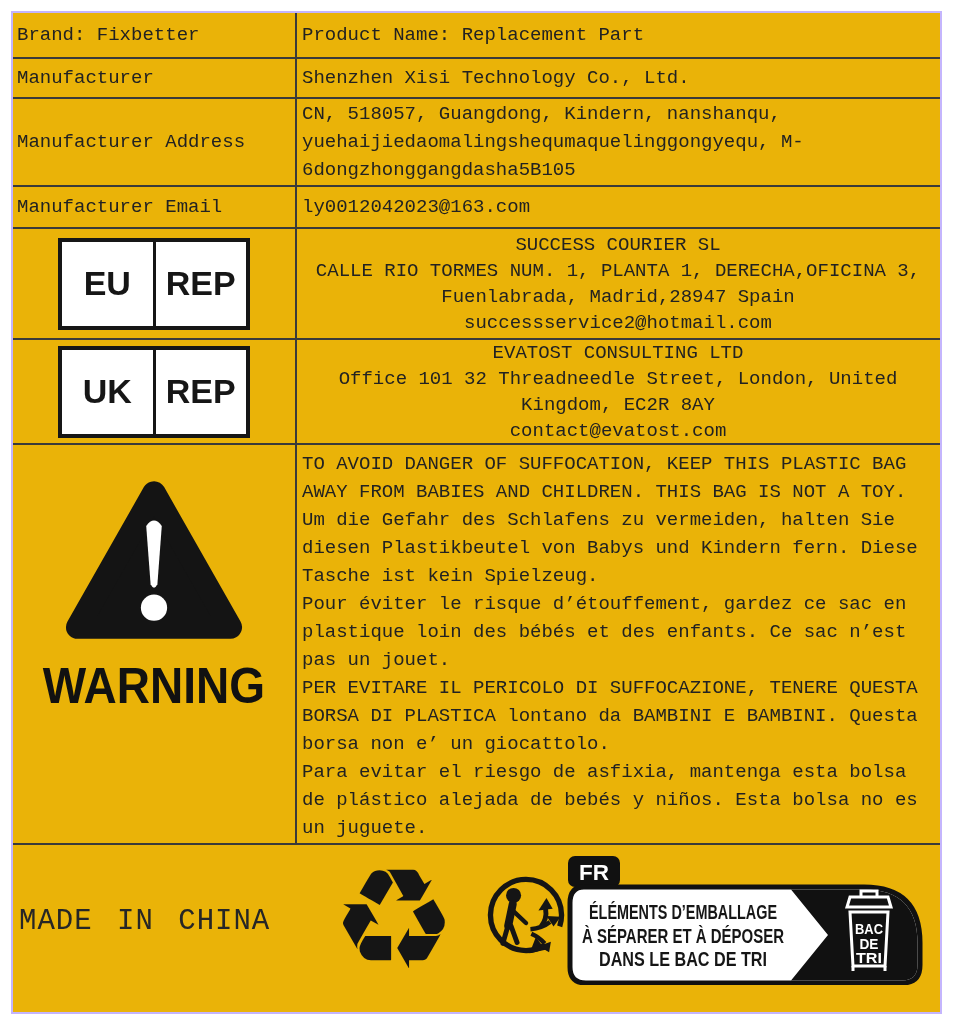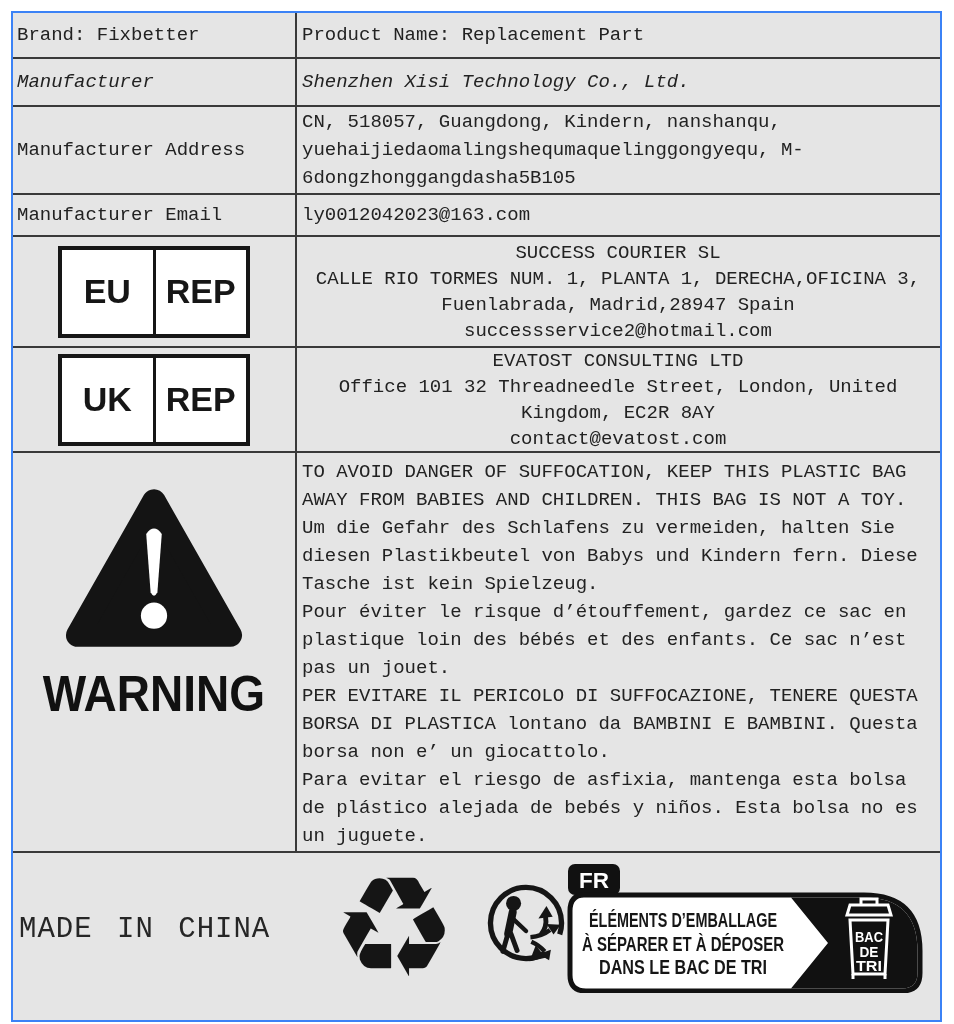--- a/index.html
+++ b/index.html
@@ -1,23 +1,23 @@
 <!DOCTYPE html>
 <html><head>
 <meta charset="utf-8">
 <style>
   html,body{margin:0;padding:0;background:#f6f6f4;}
   body{width:954px;height:1024px;position:relative;font-family:"Liberation Mono","DejaVu Sans Mono",monospace;color:#222;}
   .page{position:absolute;left:0;top:0;width:954px;height:1024px;background:#ffffff;}
-  .label-table{position:absolute;left:11px;top:11px;width:931px;border:2px solid #3b82f6;box-sizing:border-box;background:#e5e5e5;}
+  .label-table{position:absolute;left:11px;top:11px;width:931px;border:2px solid #c4b5fd;box-sizing:border-box;background:#eab308;}
   .row{display:flex;border-bottom:2px solid #3a3a3a;box-sizing:border-box;}
   .row:last-child{border-bottom:none;}
   .cell-l{width:284px;border-right:2px solid #3a3a3a;box-sizing:border-box;display:flex;align-items:center;padding-left:4px;font-size:19px;}
   .cell-r{flex:1;box-sizing:border-box;display:flex;align-items:center;padding-left:5px;padding-right:6px;font-size:19px;line-height:28px;}
-  .r1{height:46px;} .r2{height:48px;font-style:italic;} .r3{height:88px;} .r4{height:42px;}
+  .r1{height:46px;} .r2{height:40px;} .r3{height:88px;} .r4{height:42px;}
   .r5{height:111px;} .r6{height:105px;} .r7{height:400px;} .r8{height:167px;position:relative;}
   .rep-cell-left{justify-content:center;padding-left:0;}
   .rep-box{width:192px;height:92px;border:4px solid #161616;display:flex;box-sizing:border-box;background:#fff;}
   .rep-half{flex:1;display:flex;align-items:center;justify-content:center;font-family:"Liberation Sans",sans-serif;font-weight:bold;font-size:34px;color:#161616;}
   .rep-half+.rep-half{border-left:3px solid #161616;}
   .addr-block{width:100%;text-align:center;line-height:26px;font-size:19px;}
   .warn-cell{flex-direction:column;align-items:center;justify-content:flex-start;padding-left:0;}
   .warn-title{font-family:"Liberation Sans",sans-serif;font-weight:900;font-size:50px;color:#111;margin-top:12px;transform:scaleX(0.92);letter-spacing:0px;}
   .warn-text{align-items:flex-start;flex-direction:column;justify-content:flex-start;padding-top:5px;}
   .warn-text p{margin:0;line-height:28px;}

